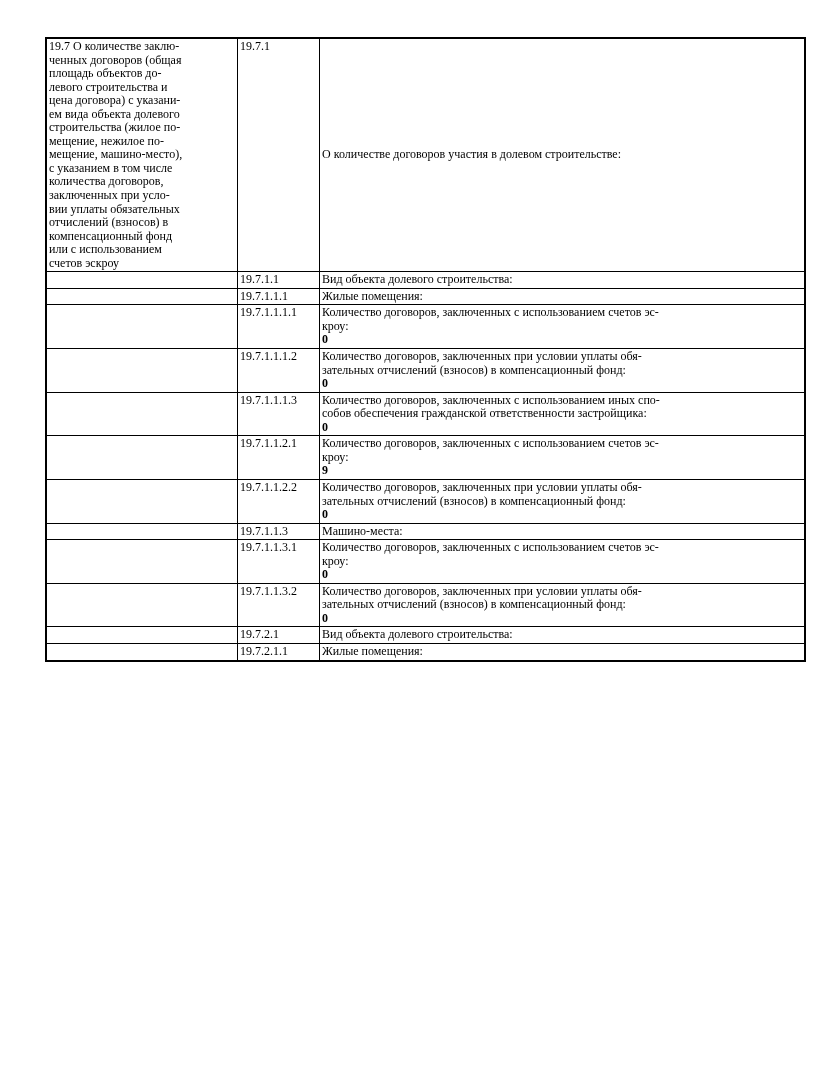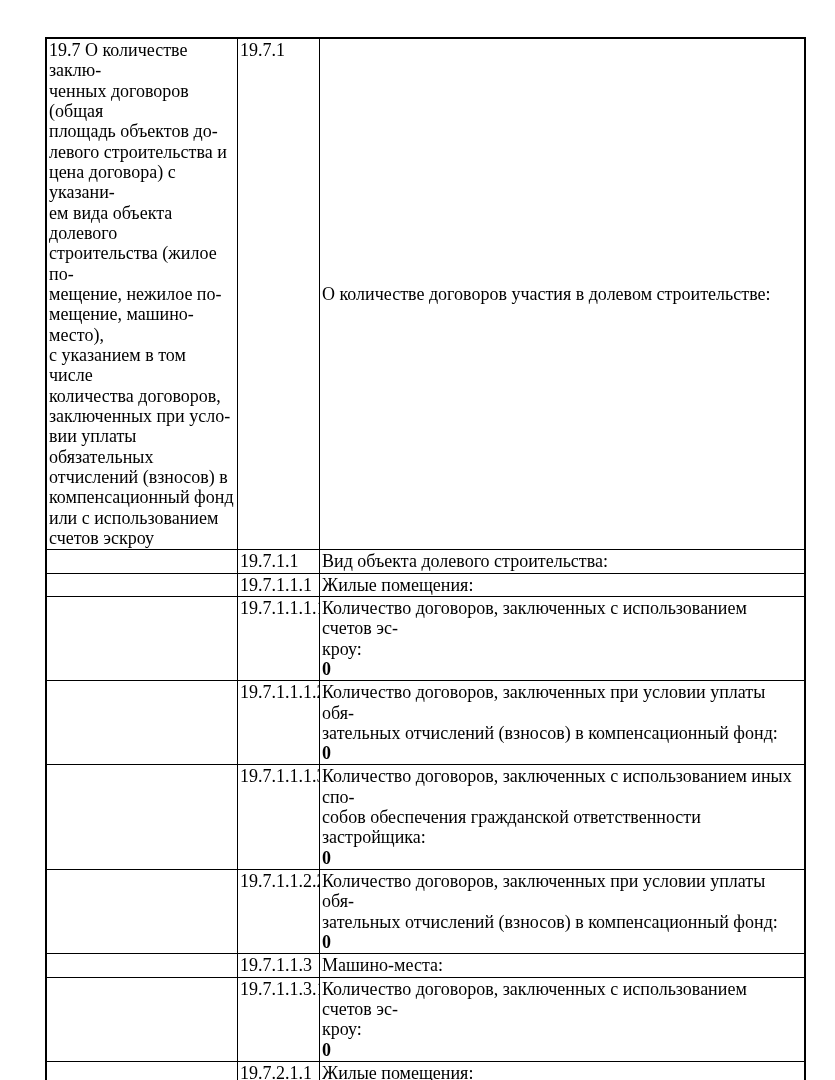--- a/index.html
+++ b/index.html
@@ -20,21 +20,21 @@
   }
   table.decl {
     width: 752px;
     border-collapse: collapse;
     table-layout: fixed;
     border: 2px solid #000000;
   }
   table.decl td {
     border: 1px solid #000000;
     padding: 1px 3px 1px 2px;
-    font-size: 18px;
+    font-size: 12px;
     line-height: 1.13;
     vertical-align: top;
     overflow: hidden;
   }
   td.c1 { width: 185px; }
   td.c2 {
     width: 76px;
     vertical-align: middle;
     font-size: 16px;
     white-space: nowrap;
@@ -144,20 +144,33 @@
       <span class="pre">Количество договоров, заключенных с использованием иных спо-
 собов обеспечения гражданской ответственности застройщика:</span>
       <span class="val">0</span>
     </td>
   </tr>
         <tr>
     <td class="c1">
       <span class="pre"></span>
     </td>
     <td class="c2">
+      <span>19.7.1.1.2.1</span>
+    </td>
+    <td class="c3">
+      <span class="pre">Количество договоров, заключенных с использованием счетов эс-
+кроу:</span>
+      <span class="val">9</span>
+    </td>
+  </tr>
+        <tr>
+    <td class="c1">
+      <span class="pre"></span>
+    </td>
+    <td class="c2">
       <span>19.7.1.1.2.2</span>
     </td>
     <td class="c3">
       <span class="pre">Количество договоров, заключенных при условии уплаты обя-
 зательных отчислений (взносов) в компенсационный фонд:</span>
       <span class="val">0</span>
     </td>
   </tr>
         <tr>
     <td class="c1">
@@ -175,20 +188,45 @@
     <td class="c1">
       <span class="pre"></span>
     </td>
     <td class="c2">
       <span>19.7.1.1.3.1</span>
     </td>
     <td class="c3">
       <span class="pre">Количество договоров, заключенных с использованием счетов эс-
 кроу:</span>
       <span class="val">0</span>
+    </td>
+  </tr>
+        <tr>
+    <td class="c1">
+      <span class="pre"></span>
+    </td>
+    <td class="c2">
+      <span>19.7.1.1.3.2</span>
+    </td>
+    <td class="c3">
+      <span class="pre">Количество договоров, заключенных при условии уплаты обя-
+зательных отчислений (взносов) в компенсационный фонд:</span>
+      <span class="val">0</span>
+    </td>
+  </tr>
+        <tr>
+    <td class="c1">
+      <span class="pre"></span>
+    </td>
+    <td class="c2">
+      <span>19.7.2.1</span>
+    </td>
+    <td class="c3">
+      <span class="pre">Вид объекта долевого строительства:</span>
+      <span class="val"></span>
     </td>
   </tr>
         <tr>
     <td class="c1">
       <span class="pre"></span>
     </td>
     <td class="c2">
       <span>19.7.2.1.1</span>
     </td>
     <td class="c3">

